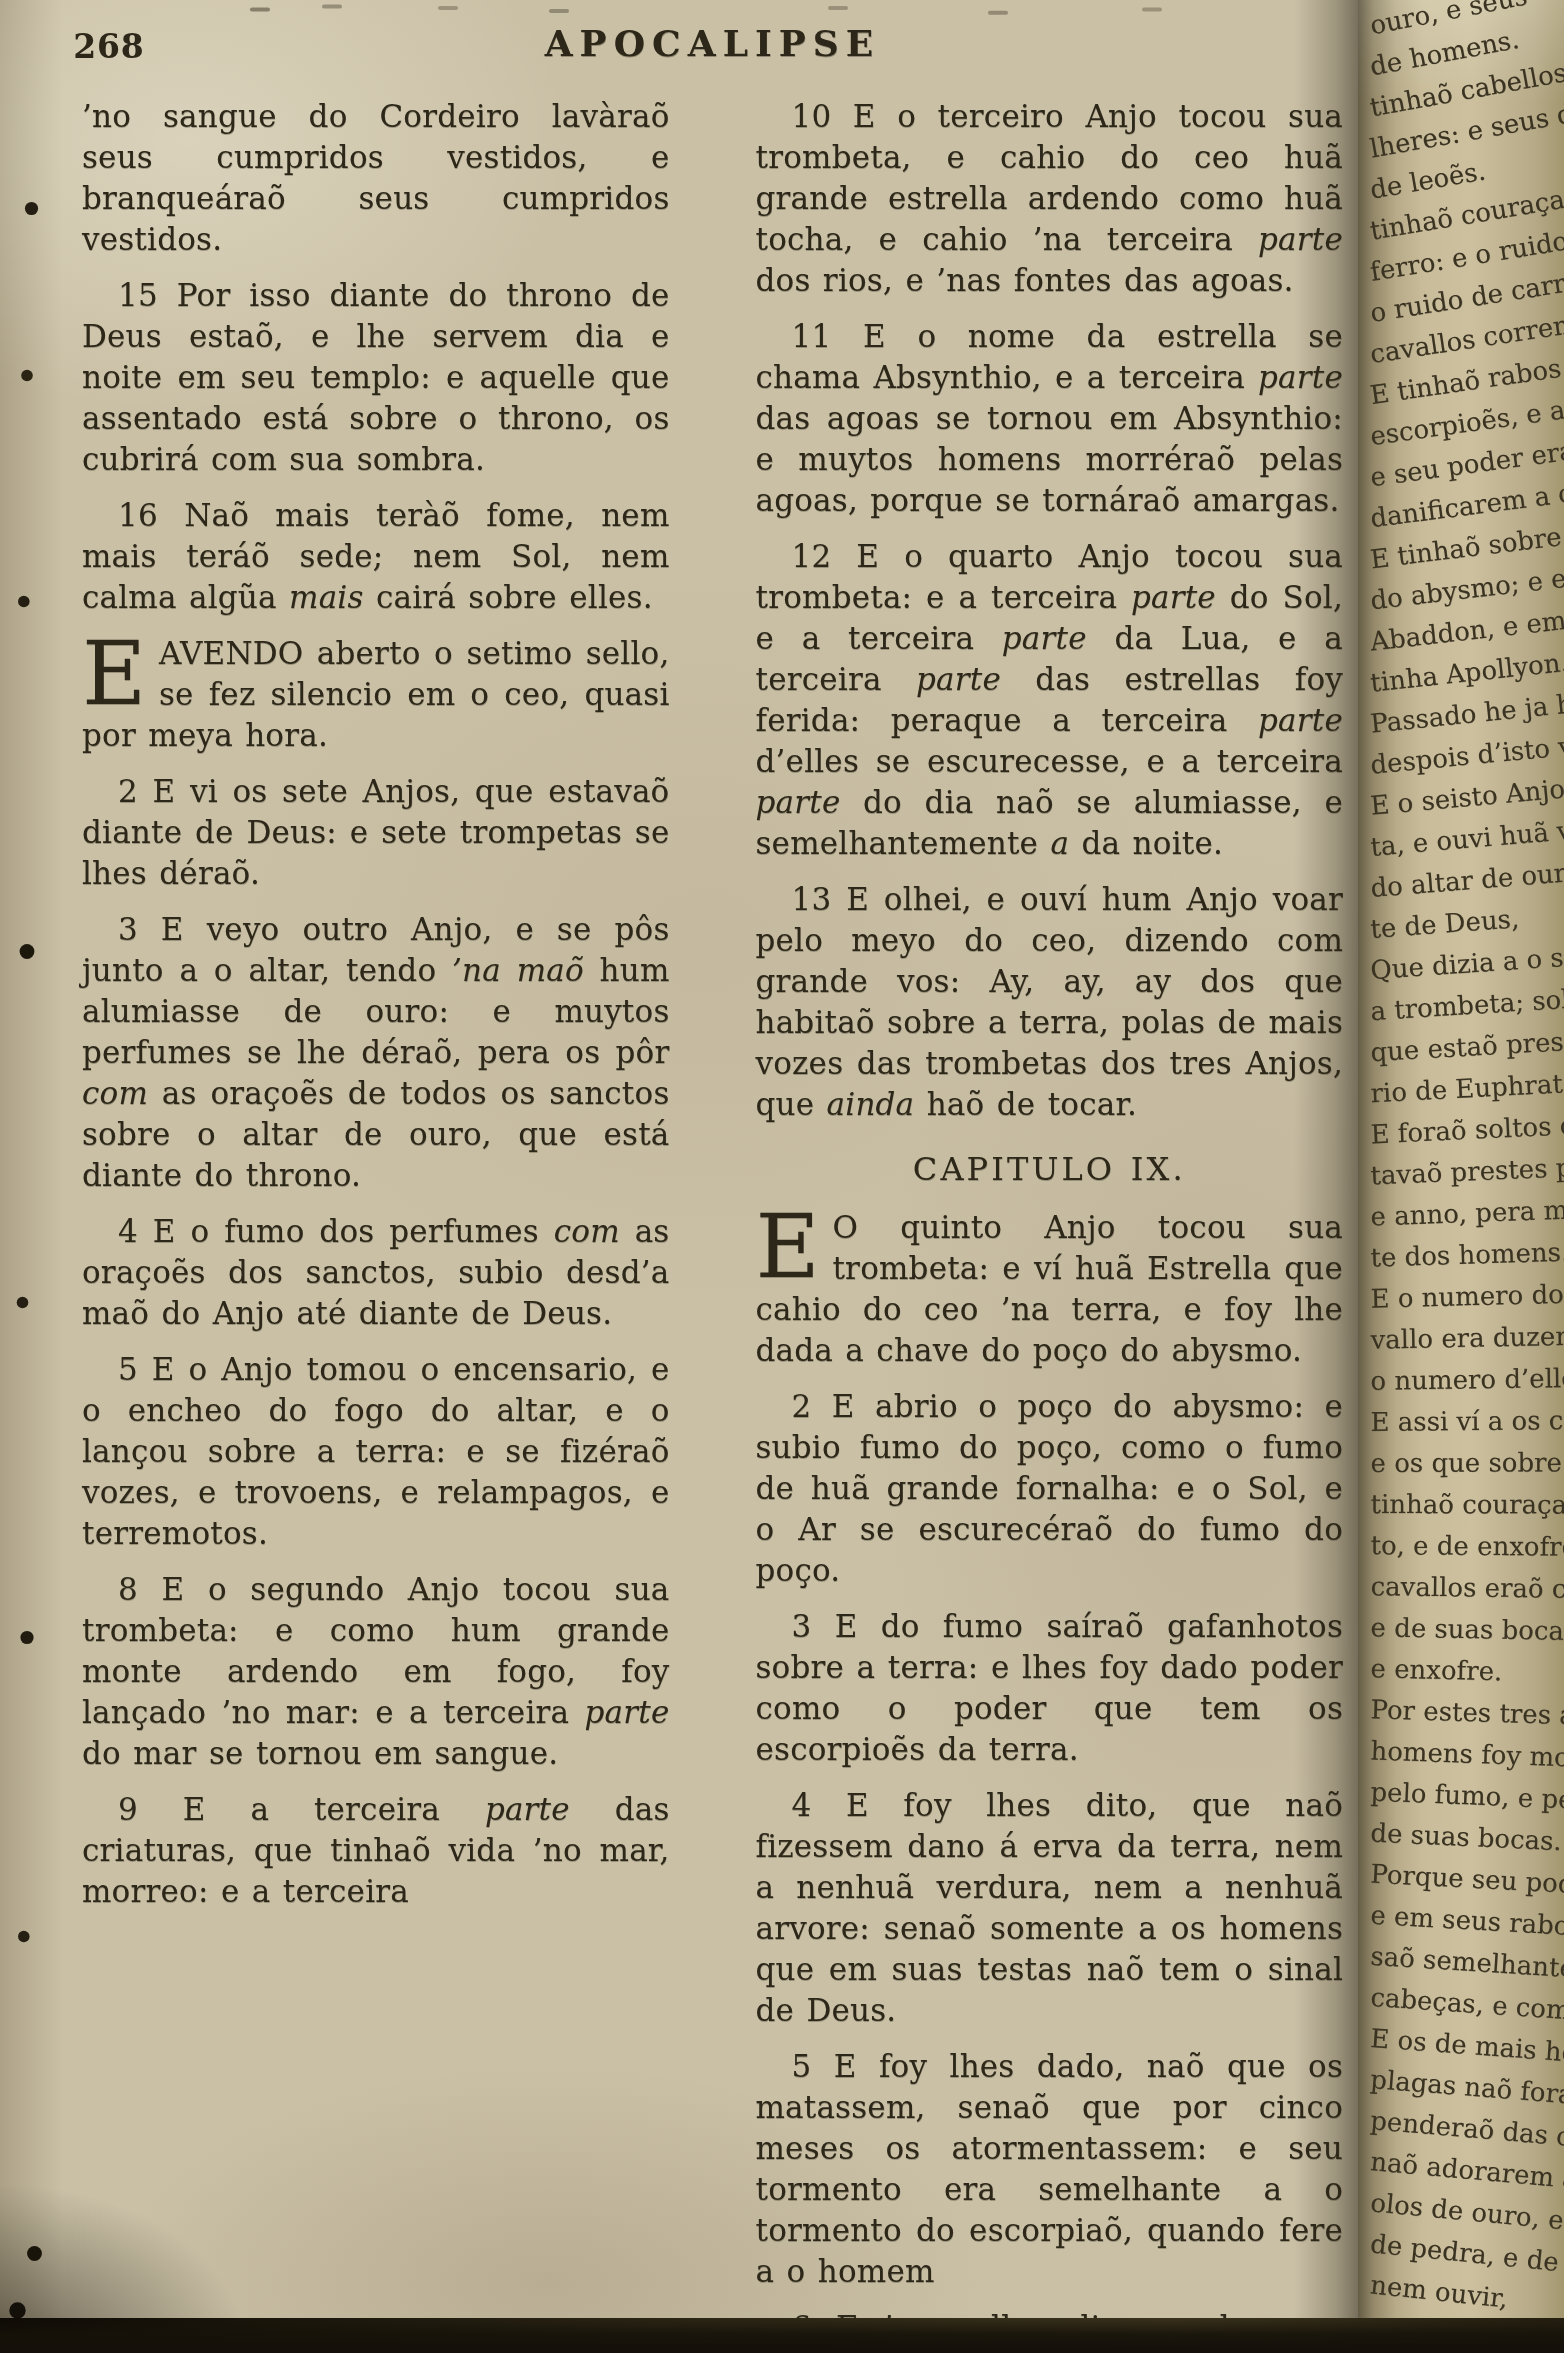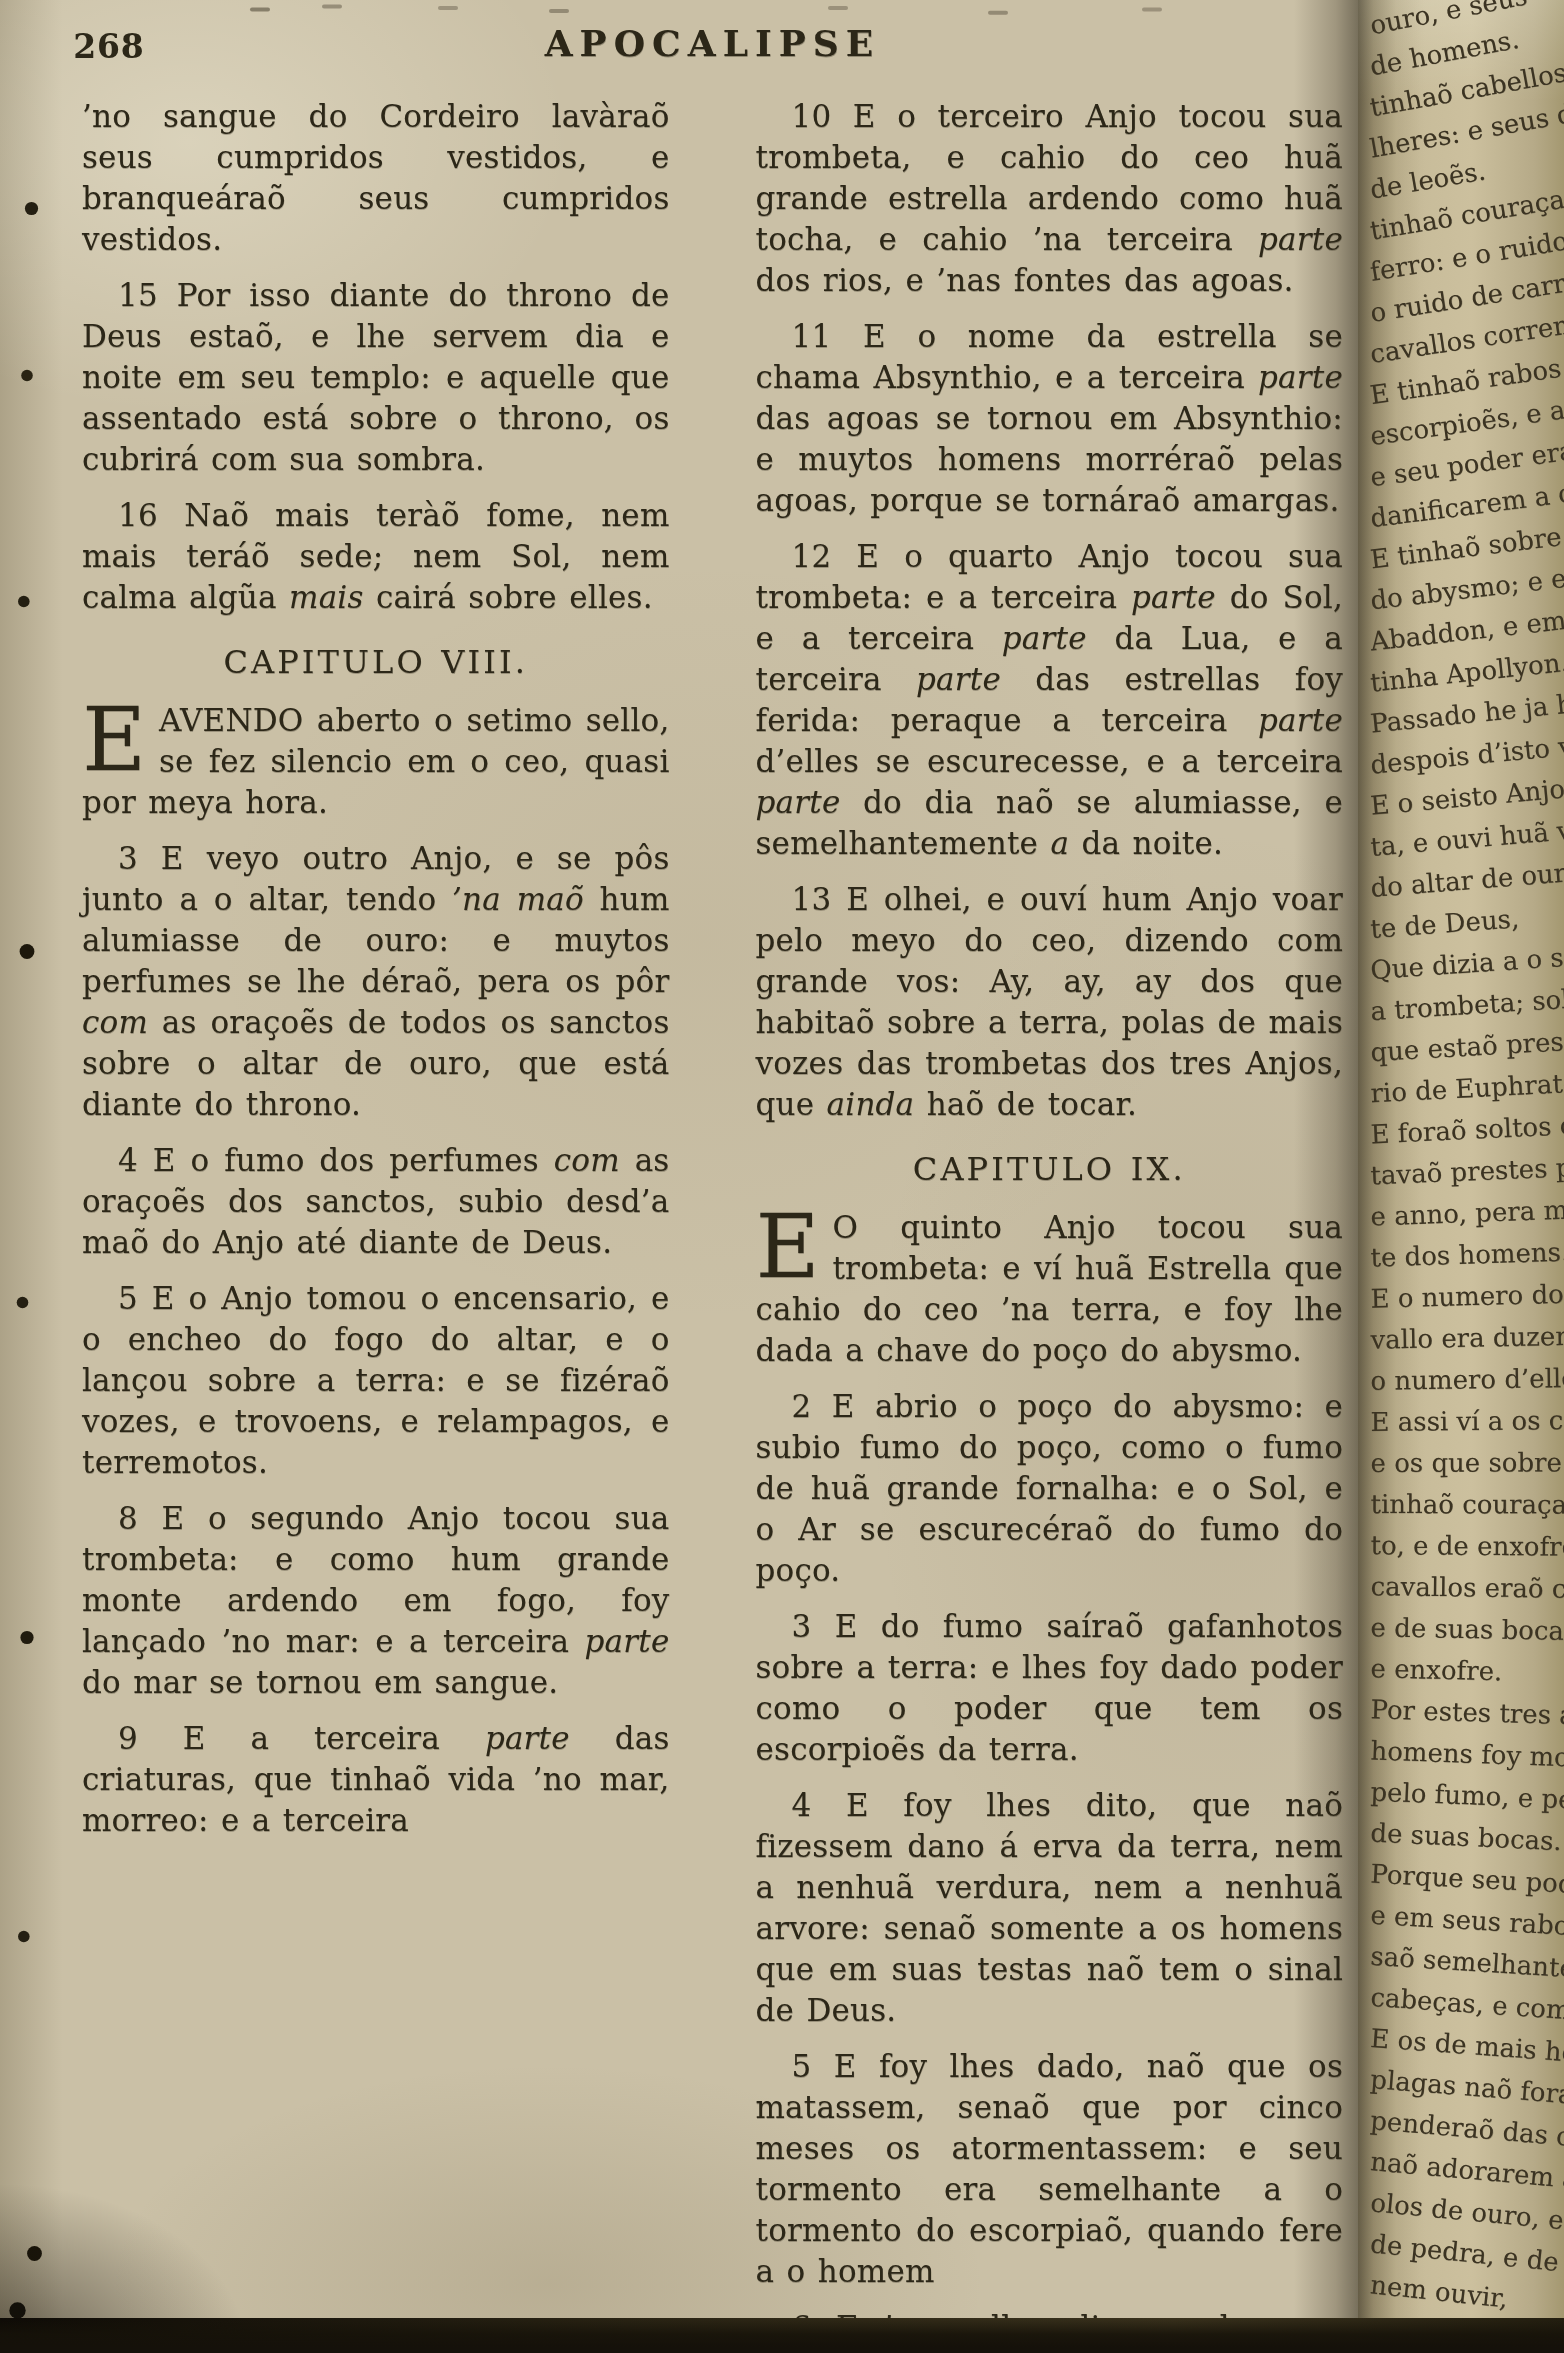--- a/index.html
+++ b/index.html
@@ -124,22 +124,22 @@
   <div class="page-title">APOCALIPSE</div>
 </div>
 
 <div class="content">
   <div class="columns">
 
     <div class="col">
       <p class="verse cont"><span>’no sangue do Cordeiro lavàraõ seus cumpridos vestidos, e branqueáraõ seus cumpridos vestidos.</span></p>
       <p class="verse"><span>15 Por isso diante do throno de Deus estaõ, e lhe servem dia e noite em seu templo: e aquelle que assentado está sobre o throno, os cubrirá com sua sombra.</span></p>
       <p class="verse"><span>16 Naõ mais teràõ fome, nem mais teráõ sede; nem Sol, nem calma algũa </span><span class="it">mais</span><span> cairá sobre elles.</span></p>
-      <h2 class="chapter">CAPITULO VIII.</h2>
       <p class="verse chapstart"><span class="dropcap">E</span><span><span>AVENDO aberto o setimo sello, se fez silencio em o ceo, quasi por meya hora.</span></span></p>
+      <p class="verse"><span>2 E vi os sete Anjos, que estavaõ diante de Deus: e sete trompetas se lhes déraõ.</span></p>
       <p class="verse"><span>3 E veyo outro Anjo, e se pôs junto a o altar, tendo </span><span class="it">’na maõ</span><span> hum alumiasse de ouro: e muytos perfumes se lhe déraõ, pera os pôr </span><span class="it">com</span><span> as oraçoẽs de todos os sanctos sobre o altar de ouro, que está diante do throno.</span></p>
       <p class="verse"><span>4 E o fumo dos perfumes </span><span class="it">com</span><span> as oraçoẽs dos sanctos, subio desd’a maõ do Anjo até diante de Deus.</span></p>
       <p class="verse"><span>5 E o Anjo tomou o encensario, e o encheo do fogo do altar, e o lançou sobre a terra: e se fizéraõ vozes, e trovoens, e relampagos, e terremotos.</span></p>
       <p class="verse"><span>8 E o segundo Anjo tocou sua trombeta: e como hum grande monte ardendo em fogo, foy lançado ’no mar: e a terceira </span><span class="it">parte</span><span> do mar se tornou em sangue.</span></p>
       <p class="verse"><span>9 E a terceira </span><span class="it">parte</span><span> das criaturas, que tinhaõ vida ’no mar, morreo: e a terceira </span></p>
     </div>
 
     <div class="col">
       <p class="verse"><span>10 E o terceiro Anjo tocou sua trombeta, e cahio do ceo huã grande estrella ardendo como huã tocha, e cahio ’na terceira </span><span class="it">parte</span><span> dos rios, e ’nas fontes das agoas.</span></p>
       <p class="verse"><span>11 E o nome da estrella se chama Absynthio, e a terceira </span><span class="it">parte</span><span> das agoas se tornou em Absynthio: e muytos homens morréraõ pelas agoas, porque se tornáraõ amargas.</span></p>

